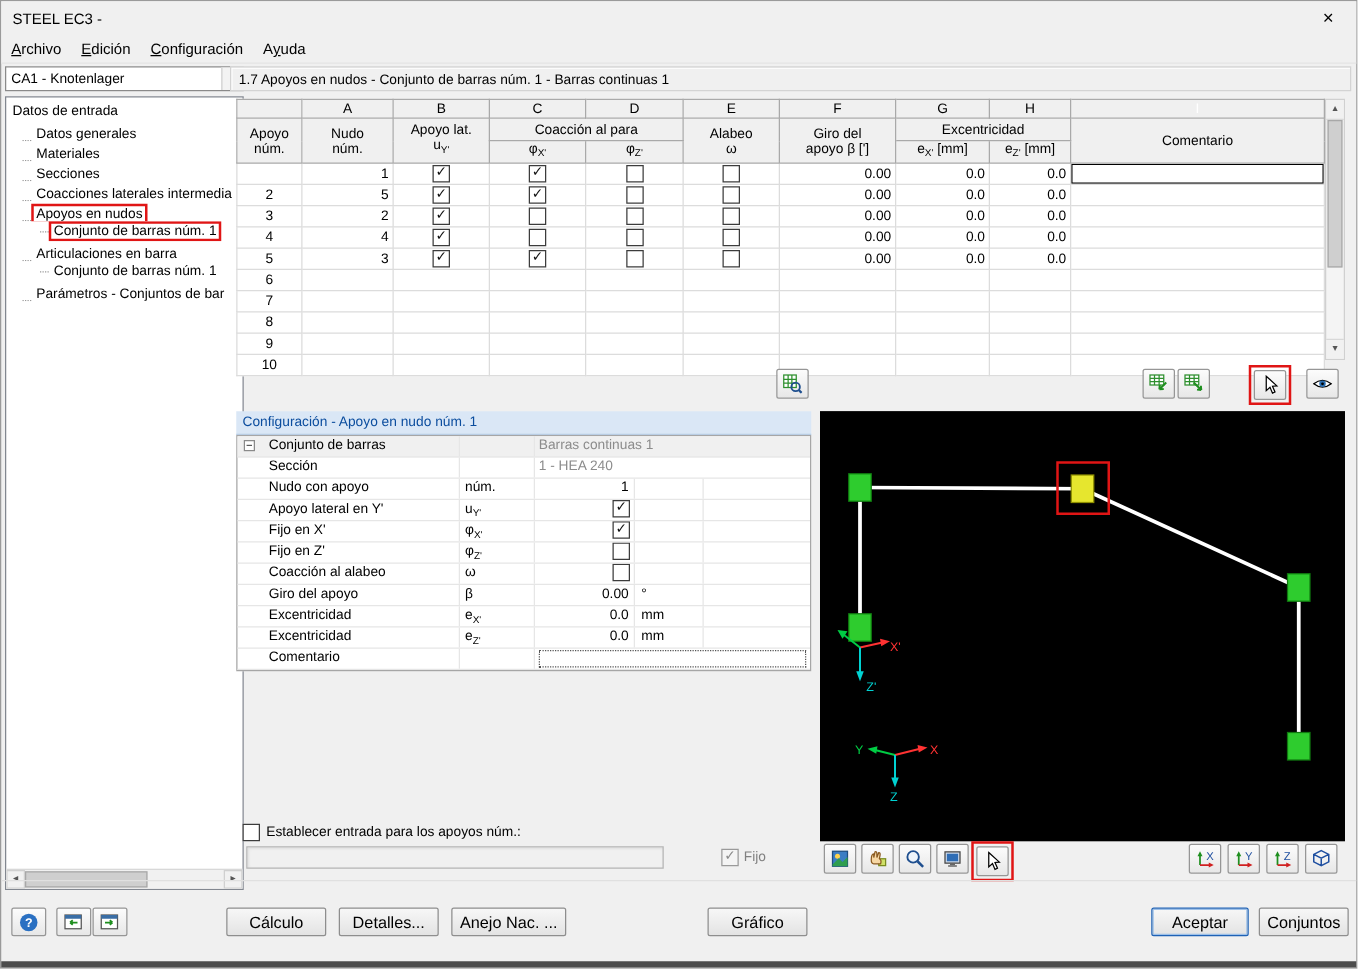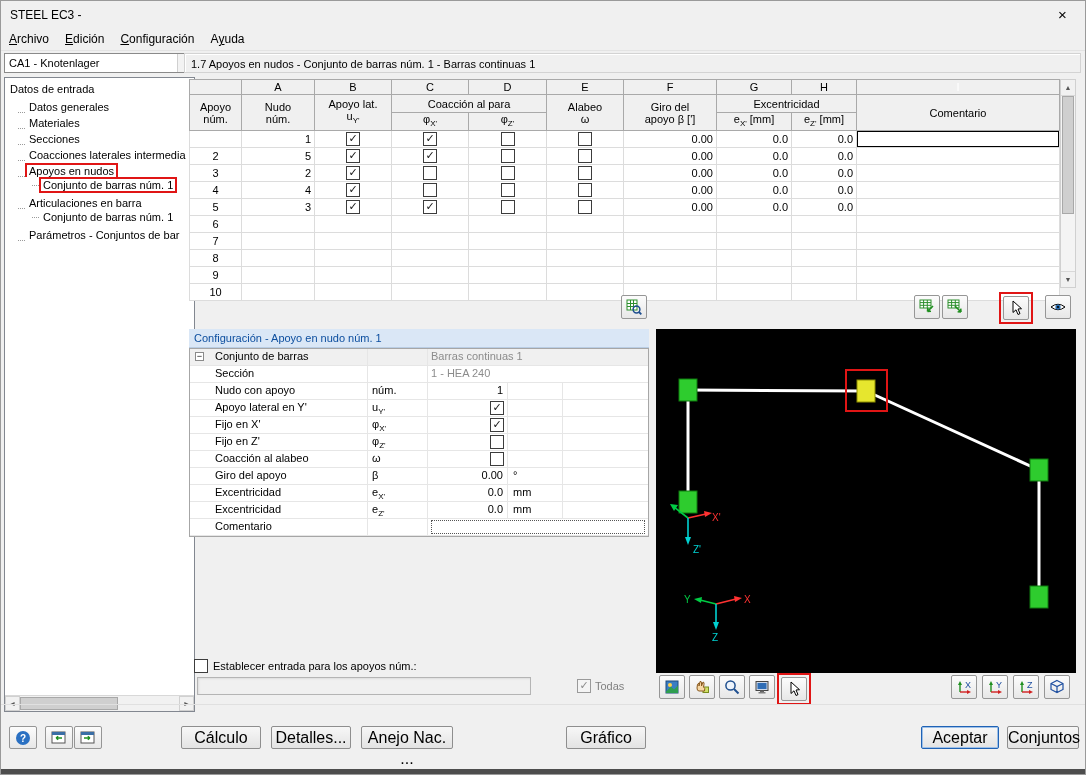--- a/index.html
+++ b/index.html
@@ -99,21 +99,21 @@
   .viewport{width:420px;height:344px;background:var(--viewport-bg,#000);}
   .ax{font-size:10px;}
   .ax.red{fill:var(--axis-x-red,#ff3232);}
   .ax.green{fill:var(--axis-y-green,#00cc44);}
   .ax.cyan{fill:var(--axis-z-cyan,#00d2d2);}
   .vp-toolbar{position:absolute;left:0;right:0;top:344px;height:31px;}
 
   
   .bottombar{position:absolute;left:0;right:0;top:703px;height:67px;border-top:1px solid #e0e0e0;}
   .btn{position:absolute;top:21px;height:23px;background:linear-gradient(#f7f7f7,#e3e3e3);border:1px solid #8e8e8e;
-       border-radius:2px;font-size:16px;text-align:center;line-height:21px;box-sizing:border-box;font-family:inherit;padding:0;}
+       border-radius:2px;font-size:13px;text-align:center;line-height:21px;box-sizing:border-box;font-family:inherit;padding:0;}
   .btn.default{border:1px solid #1f62b5;box-shadow:inset 0 0 0 1px #9dc0e8;}
   .sqbtn{position:absolute;top:21px;width:28px;height:23px;background:linear-gradient(#fcfcfc,#e7e7e7);border:1px solid #969696;
          border-radius:2px;display:flex;align-items:center;justify-content:center;padding:0;box-sizing:border-box;}
 </style>
 </head>
 <body>
 
 <div class="window">
 
   <div class="titlebar">
@@ -471,21 +471,21 @@
             </div>
           </div>
 
         <div class="cfg-footer-check">
           <span class="cb"></span>
           <span>Establecer entrada para los apoyos núm.:</span>
         </div>
         <div class="cfg-footer-input"></div>
         <div class="todas">
           <span class="cb dis on"></span>
-          <span>Todas</span>
+          <span>Fijo</span>
         </div>
       </div>
 
       <div class="viewport-area">
         <div class="viewport">
           <svg width="420" height="344" viewBox="0 0 420 344">
             <rect width="420" height="344" style="fill:var(--viewport-bg,#000)"></rect>
             <g style="stroke:var(--member-white,#fff)" stroke-width="3">
               <line x1="32" y1="61" x2="32" y2="178"></line>
               <line x1="32" y1="61" x2="210" y2="62"></line>

